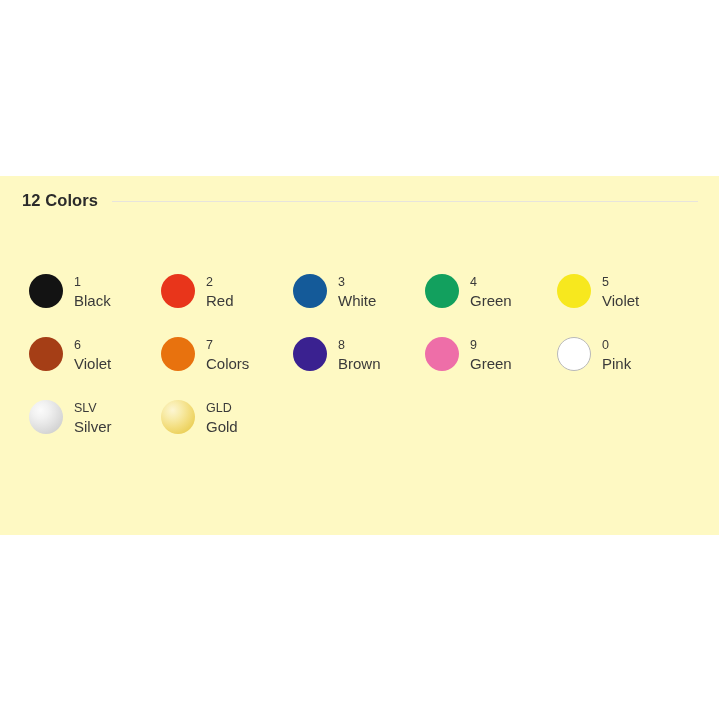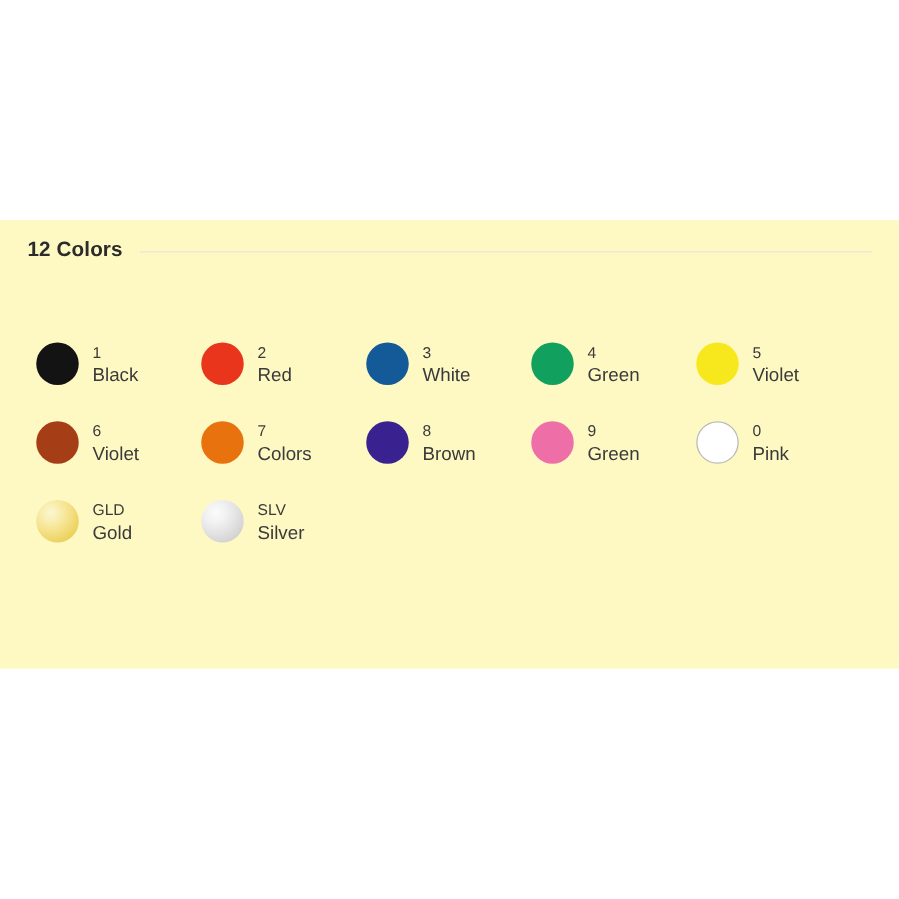--- a/index.html
+++ b/index.html
@@ -168,31 +168,31 @@
         <div class="swatch-item">
           <span class="swatch-dot" style="background: rgb(255, 255, 255); border: 1px solid rgb(185, 185, 185); box-sizing: border-box;"></span>
           <span class="swatch-text">
             <div class="swatch-code">0</div>
             <div class="swatch-name">Pink</div>
           </span>
         </div>
       </div>
       <div class="swatch-row">
         <div class="swatch-item">
+          <span class="swatch-dot" style="background: radial-gradient(circle at 34% 30%, rgb(251, 251, 251) 0%, rgb(241, 241, 241) 26%, rgb(226, 226, 226) 52%, rgb(211, 211, 211) 76%, rgb(201, 201, 201) 100%);"></span>
+          <span class="swatch-text">
+            <div class="swatch-code">SLV</div>
+            <div class="swatch-name">Silver</div>
+          </span>
+        </div>
+        <div class="swatch-item">
           <span class="swatch-dot" style="background: radial-gradient(circle at 34% 30%, rgb(253, 246, 210) 0%, rgb(248, 236, 171) 26%, rgb(243, 222, 128) 52%, rgb(236, 210, 95) 74%, rgb(232, 203, 85) 100%);"></span>
           <span class="swatch-text">
             <div class="swatch-code">GLD</div>
             <div class="swatch-name">Gold</div>
-          </span>
-        </div>
-        <div class="swatch-item">
-          <span class="swatch-dot" style="background: radial-gradient(circle at 34% 30%, rgb(251, 251, 251) 0%, rgb(241, 241, 241) 26%, rgb(226, 226, 226) 52%, rgb(211, 211, 211) 76%, rgb(201, 201, 201) 100%);"></span>
-          <span class="swatch-text">
-            <div class="swatch-code">SLV</div>
-            <div class="swatch-name">Silver</div>
           </span>
         </div>
         <div class="swatch-item empty"></div>
         <div class="swatch-item empty"></div>
         <div class="swatch-item empty"></div>
       </div>
     </div>
 
 </div>
 

